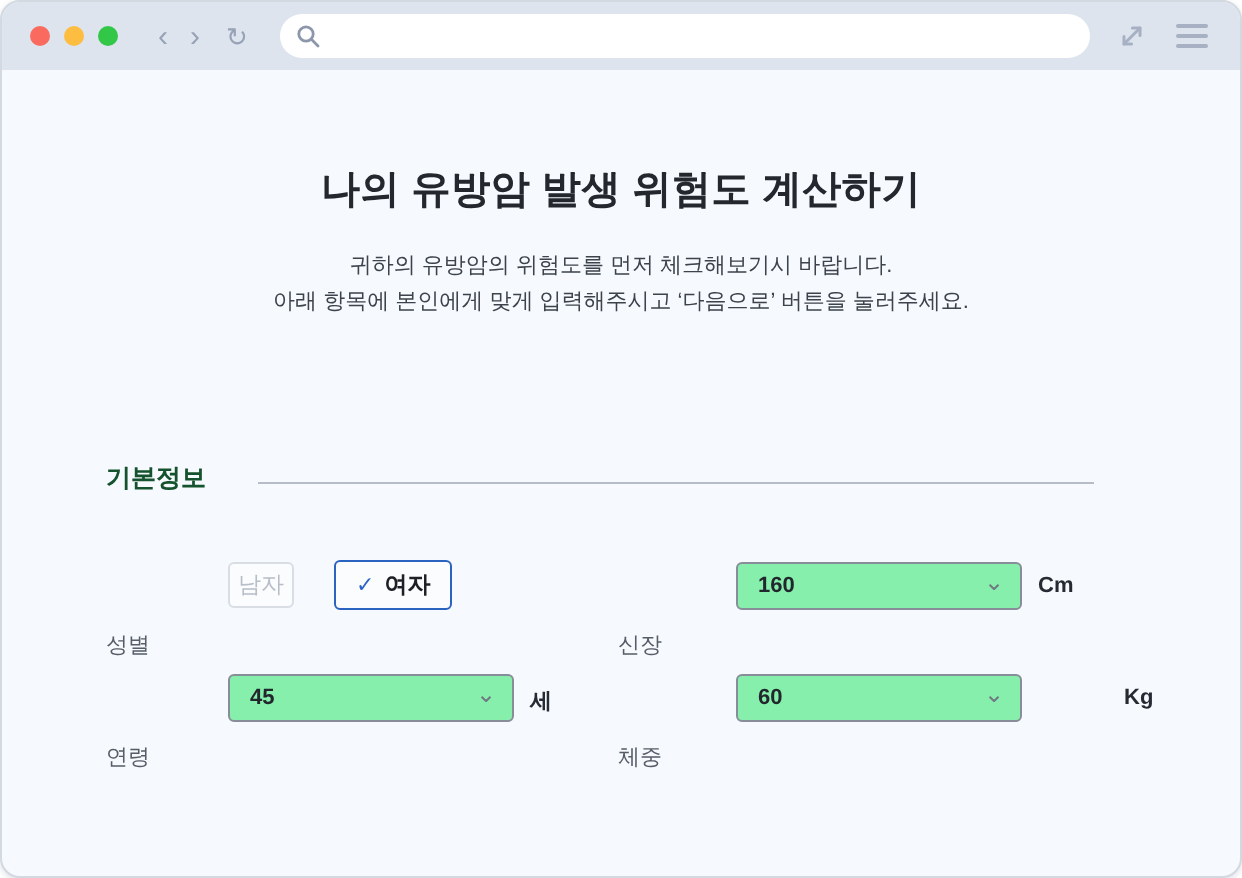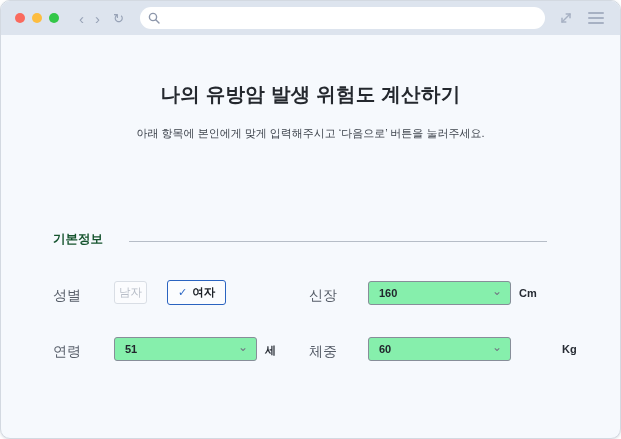--- a/index.html
+++ b/index.html
@@ -70,21 +70,21 @@
     position:absolute; left:52px; top:196px;
     font-size:12.5px; font-weight:700; color:#14532d;
   }
   .section-line {
     position:absolute; left:128px; top:206px;
     width:418px; height:1px; background:#b6bdc7;
   }
   .form { position:absolute; inset:0; }
   .field-label {
     position:absolute;
-    font-size:14px; color:#565d68;
+    font-size:11px; color:#565d68;margin-top:28px;
   }
   .unit {
     position:absolute;
     font-size:11px; font-weight:700; color:#262b33;
   }
   .toggle-btn {
     position:absolute;
     height:23px;
     display:flex; align-items:center; justify-content:center; gap:5px;
     border-radius:3px;
@@ -151,20 +151,21 @@
           <span></span>
           <span></span>
           <span></span>
         </span>
     </div>
   </div>
 
   <div class="content">
     <h1 class="page-title">나의 유방암 발생 위험도 계산하기</h1>
     <div class="page-subtitle">
+      <div>귀하의 유방암의 위험도를 먼저 체크해보기시 바랍니다.</div>
       <div>아래 항목에 본인에게 맞게 입력해주시고 ‘다음으로’ 버튼을 눌러주세요.</div>
     </div>
 
     <div class="section-title">기본정보</div>
     <div class="section-line"></div>
 
     <div class="form">
 
       <span class="field-label" style="left:52px; top:252px;">성별</span>
       <div class="toggle-btn toggle-off" style="left:113px; top:246px;">
@@ -177,21 +178,21 @@
 
       <span class="field-label" style="left:308px; top:252px;">신장</span>
       <div class="select" style="left:367px; top:246px;">
         <span class="value">160</span>
         <span class="chevron">⌄</span>
       </div>
       <span class="unit" style="left:518px; top:252px;">Cm</span>
 
       <span class="field-label" style="left:52px; top:308px;">연령</span>
       <div class="select" style="left:113px; top:302px;">
-        <span class="value">51</span>
+        <span class="value">45</span>
         <span class="chevron">⌄</span>
       </div>
       <span class="unit" style="left:264px; top:308px;">세</span>
 
       <span class="field-label" style="left:308px; top:308px;">체중</span>
       <div class="select" style="left:367px; top:302px;">
         <span class="value">60</span>
         <span class="chevron">⌄</span>
       </div>
       <span class="unit" style="left:518px; top:308px;padding-left:43px;">Kg</span>

